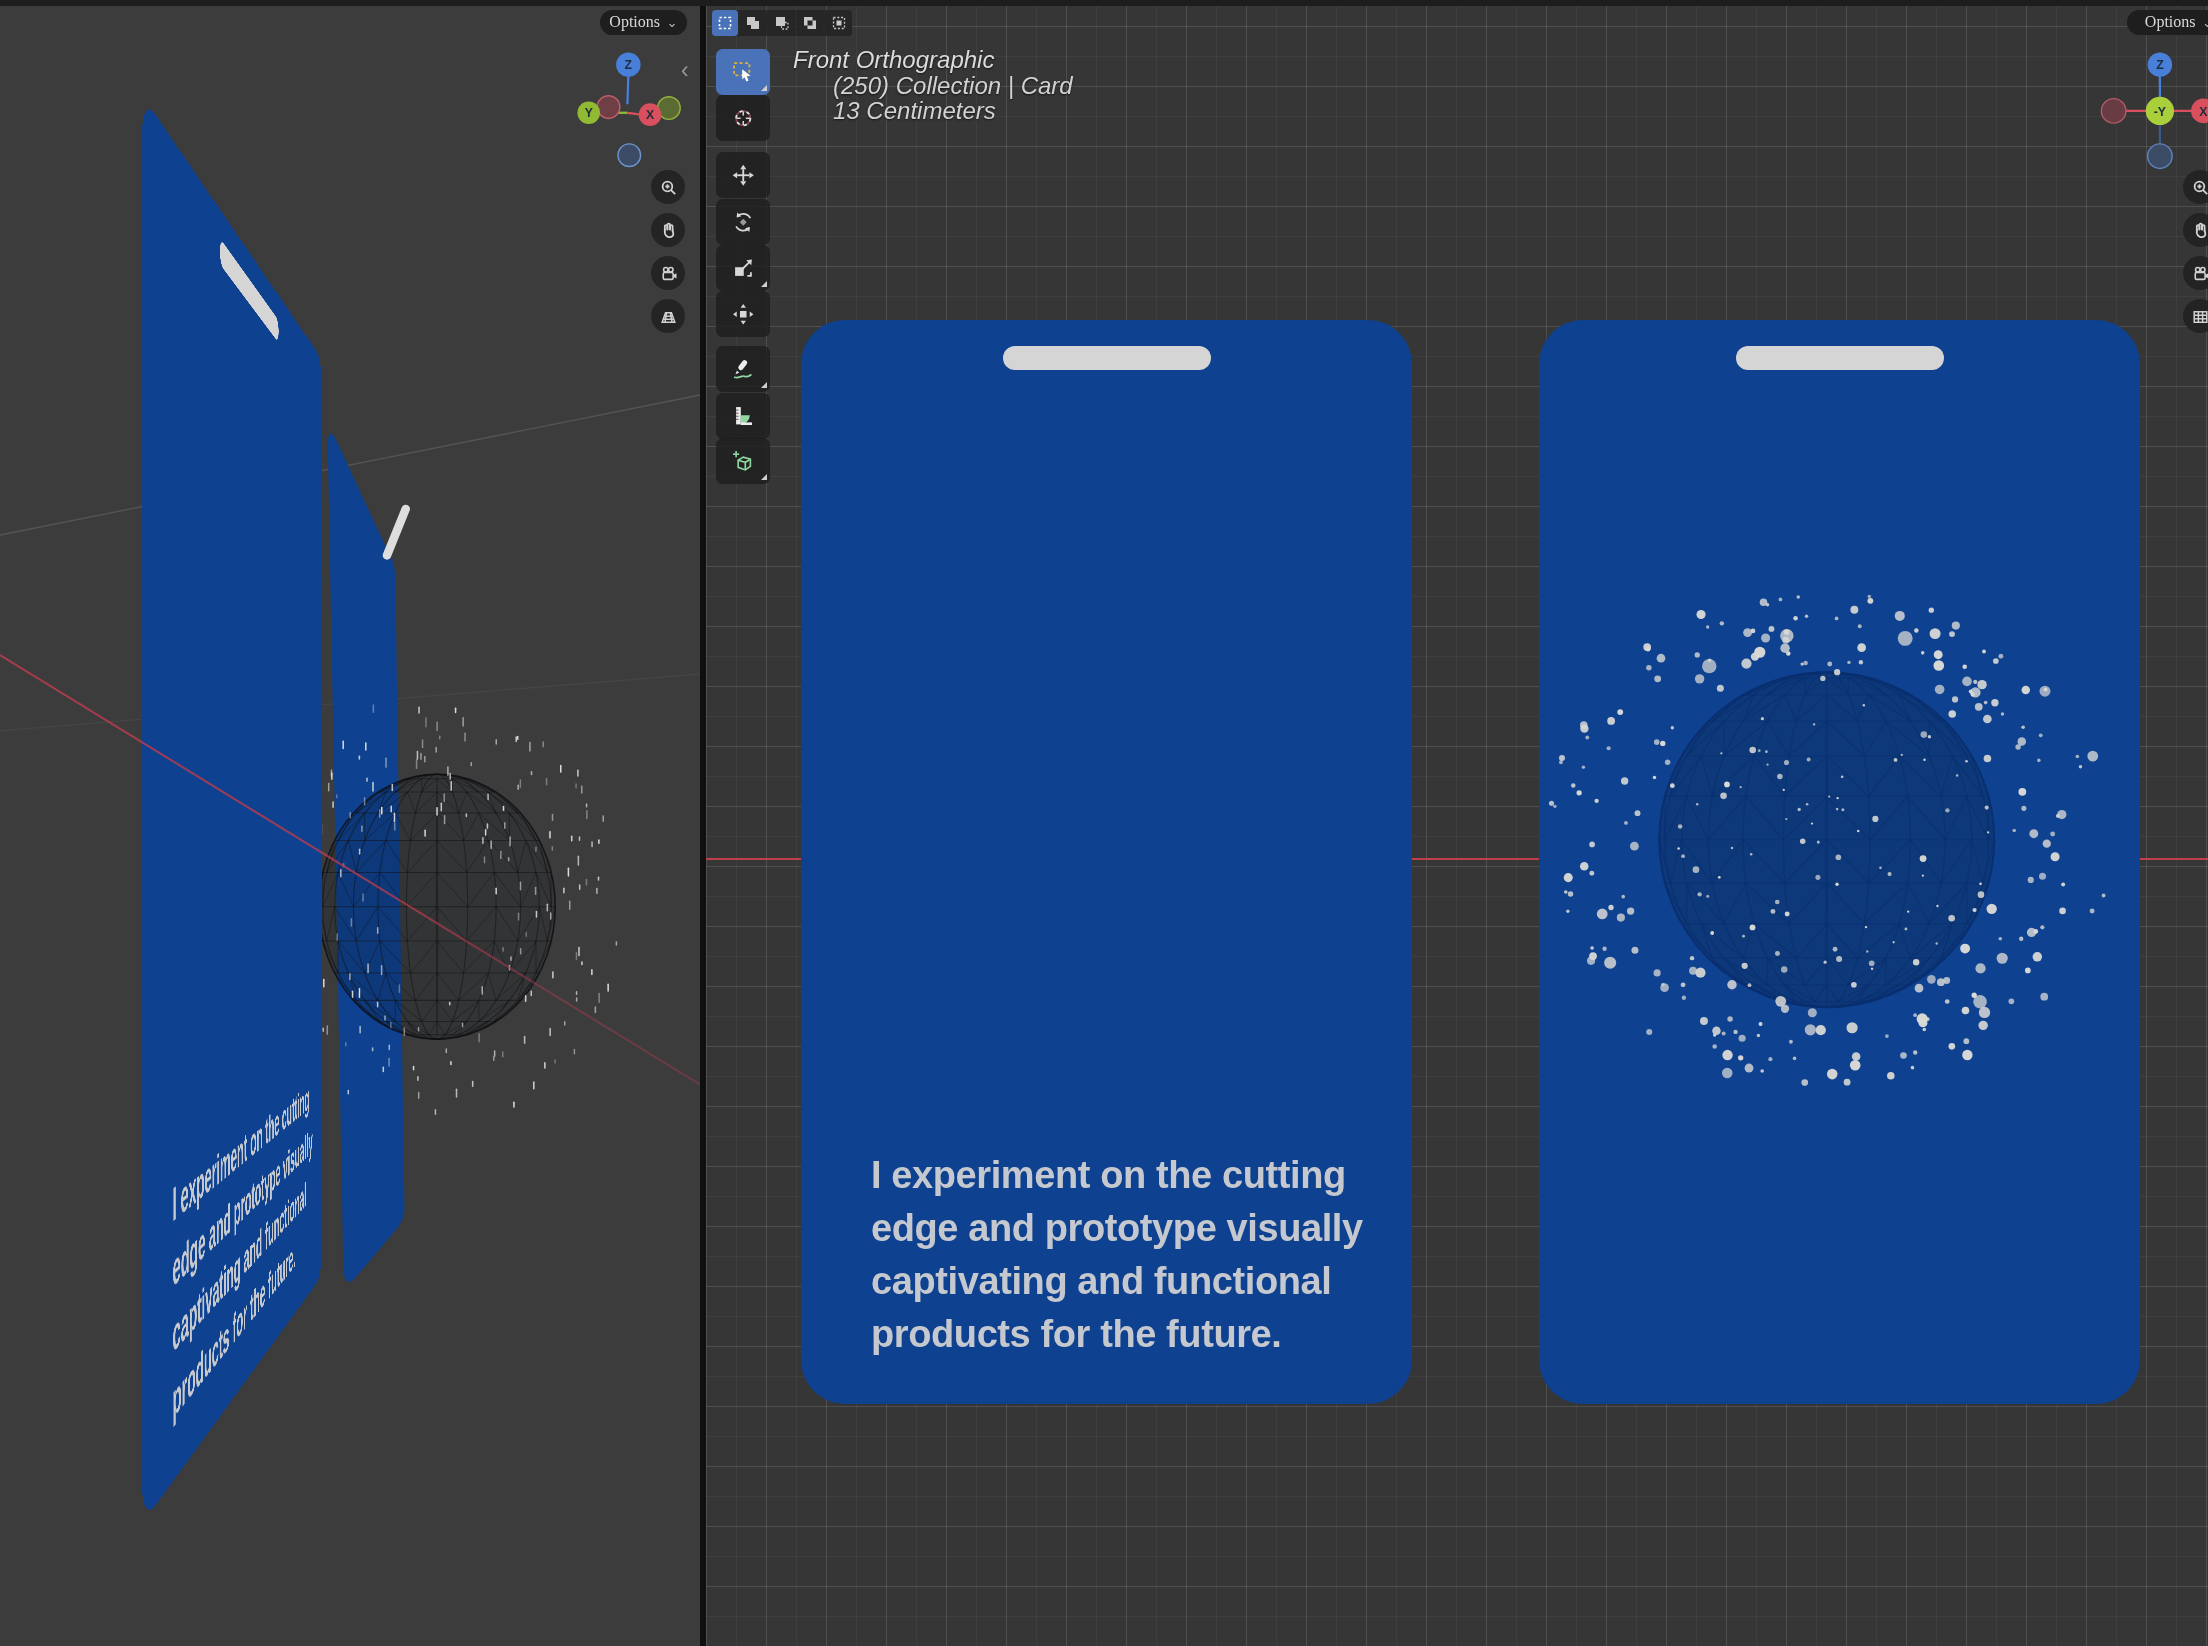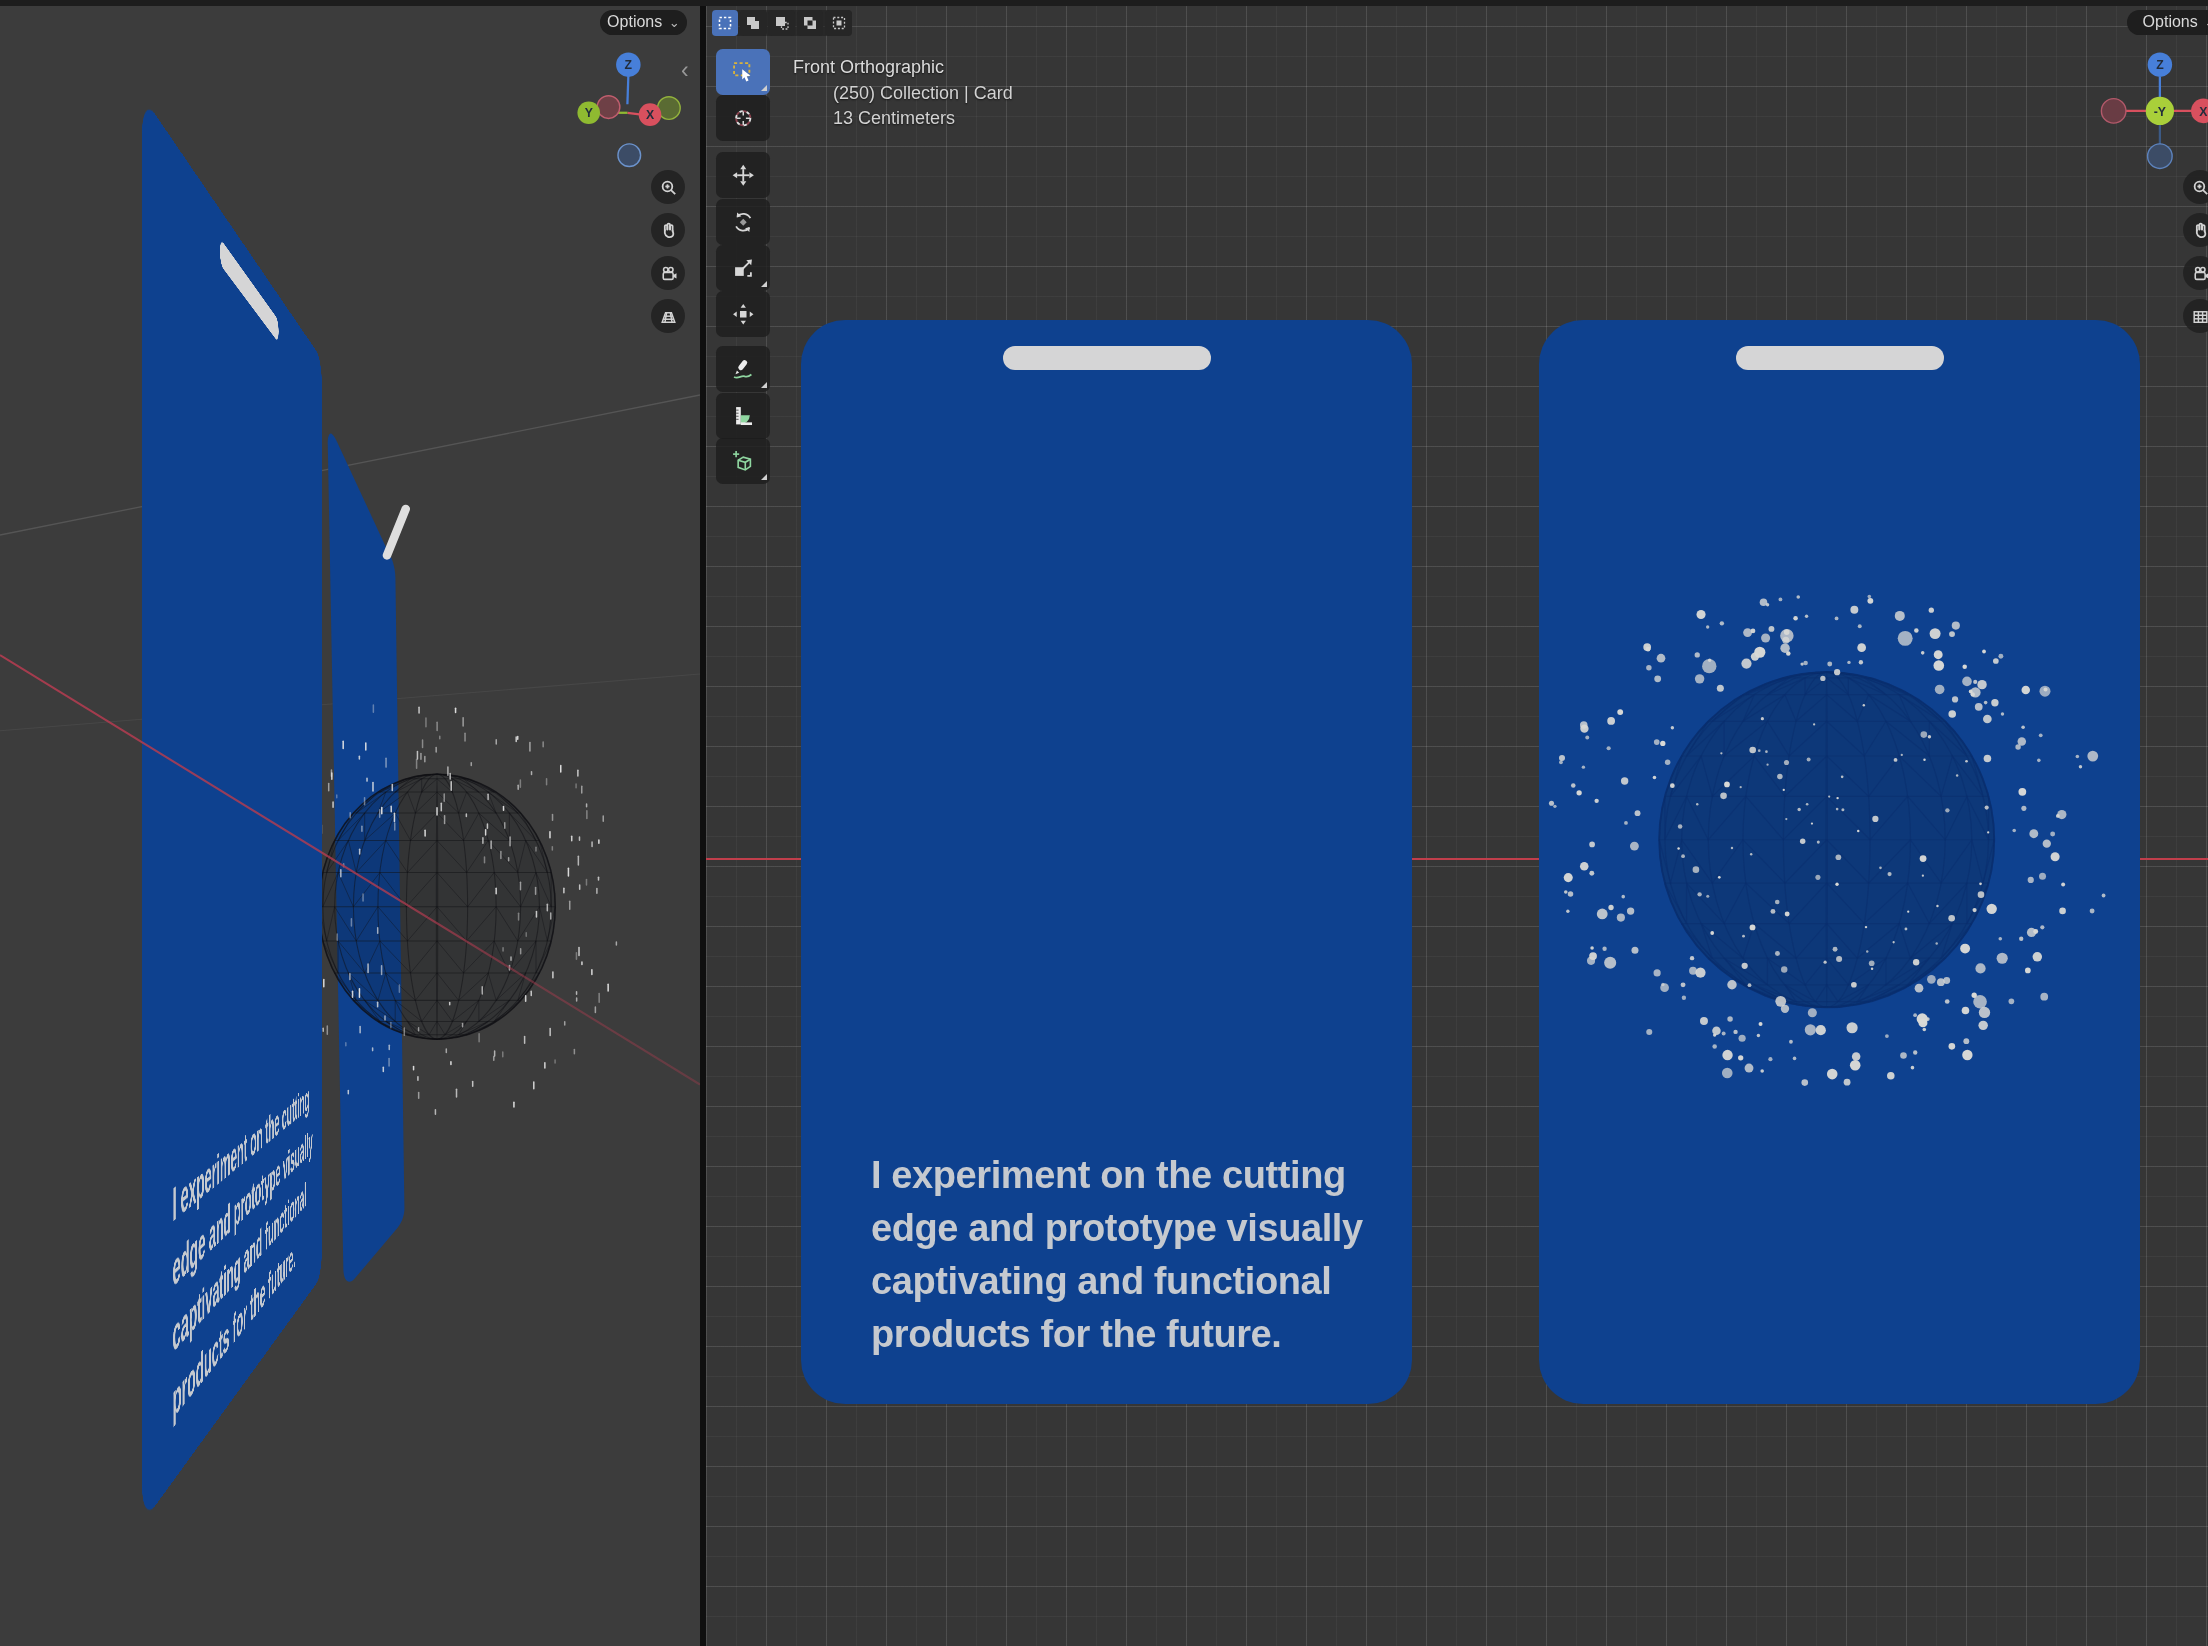--- a/index.html
+++ b/index.html
@@ -19,21 +19,21 @@
             background:var(--card-blue); border-radius:38px; overflow:hidden;
             transform-origin:0px 714px; transform:rotateY(89.2deg); }
   .card3d .pill { position:absolute; left:264px; top:34px; width:274px; height:31px;
                   border-radius:16px; background:var(--pill); }
   .card3d .cardtext { position:absolute; left:93px; bottom:49px; font-size:50px; line-height:70px;
                       font-weight:bold; letter-spacing:-0.5px; color:var(--card-text); white-space:nowrap; }
   .axis-red-left { position:absolute; inset:0; z-index:6; pointer-events:none; }
 
   .options-pill { position:absolute; height:25.6px; background:var(--header-pill); border-radius:12.3px;
                   color:var(--header-text); font-size:16px; display:flex; align-items:center;
-                  justify-content:center; gap:6.6px; z-index:40; padding:0 11.4px; }
+                  justify-content:center; gap:6.6px; z-index:40; padding:0 11.4px;font-family:Liberation Serif, serif; }
   .options-left  { left:600px; top:9.5px; width:87px; }
   .chev { font-size:13.2px; color:#bdbdbd; line-height:9.5px; }
 
   .collapse-arrow { position:absolute; left:681px; top:57px; font-size:23px; color:#989898; z-index:41; }
 
   
   .gizmo { position:absolute; z-index:42; }
   .gizmo-left  { left:568px; top:38px; }
   .navbtn { position:absolute; width:34px; height:34px; border-radius:50%; background:rgba(33,33,33,0.88);
             display:flex; align-items:center; justify-content:center; z-index:42; }
@@ -67,22 +67,22 @@
   .selbtn.active { background:var(--tool-active); }
 
   
   .toolbar { position:absolute; left:10.4px; top:49px; width:54px; z-index:40; }
   .tool { position:absolute; left:0; width:54px; height:46px; border-radius:6.6px;
           background:var(--tool-bg); display:flex; align-items:center; justify-content:center; }
   .tool.active { background:var(--tool-active); }
   .tool.grp::after { content:""; position:absolute; right:3.8px; bottom:3.8px;
                      border-left:6.6px solid transparent; border-bottom:6.6px solid #cfcfcf; }
 
-  .vp-info { position:absolute; left:87px; top:55px; z-index:40; color:#dcdcdc; font-size:18px;
-             line-height:25.6px; text-shadow:0 0.9px 1.9px rgba(0,0,0,0.65); }
+  .vp-info { position:absolute; left:87px; top:47px; z-index:40; color:#dcdcdc; font-size:24px;
+             line-height:25.6px; text-shadow:0 0.9px 1.9px rgba(0,0,0,0.65);font-style:italic; }
   .vp-info .l2, .vp-info .l3 { color:#d2d2d2;margin-left:40px; }
 </style>
 </head>
 <body>
 
 <div class="stage">
 
   <div class="vpl">
 
     <svg class="vpl-svg" width="700" height="1647" viewBox="0 0 740 1740">

